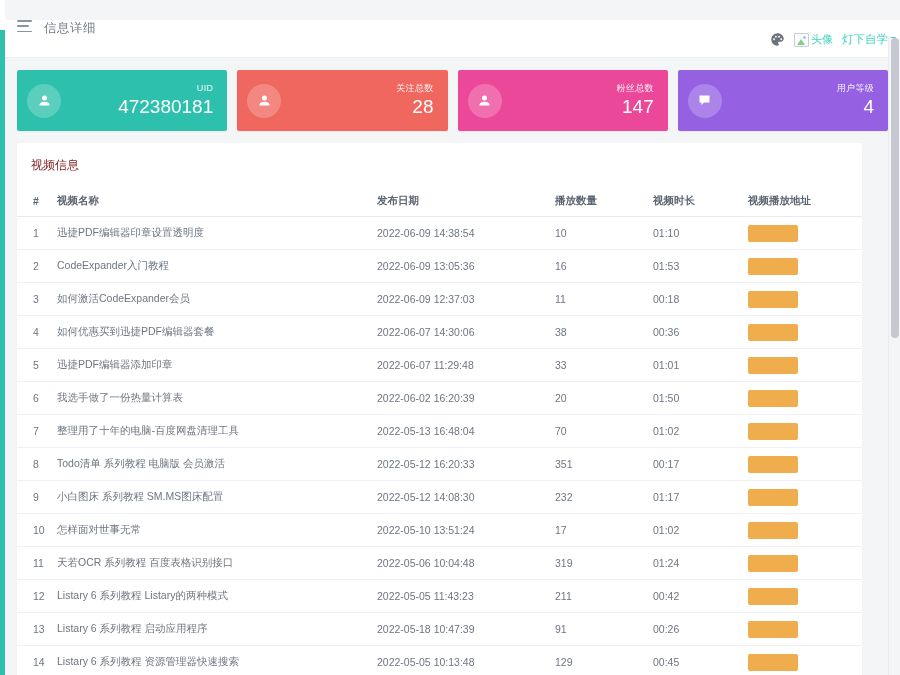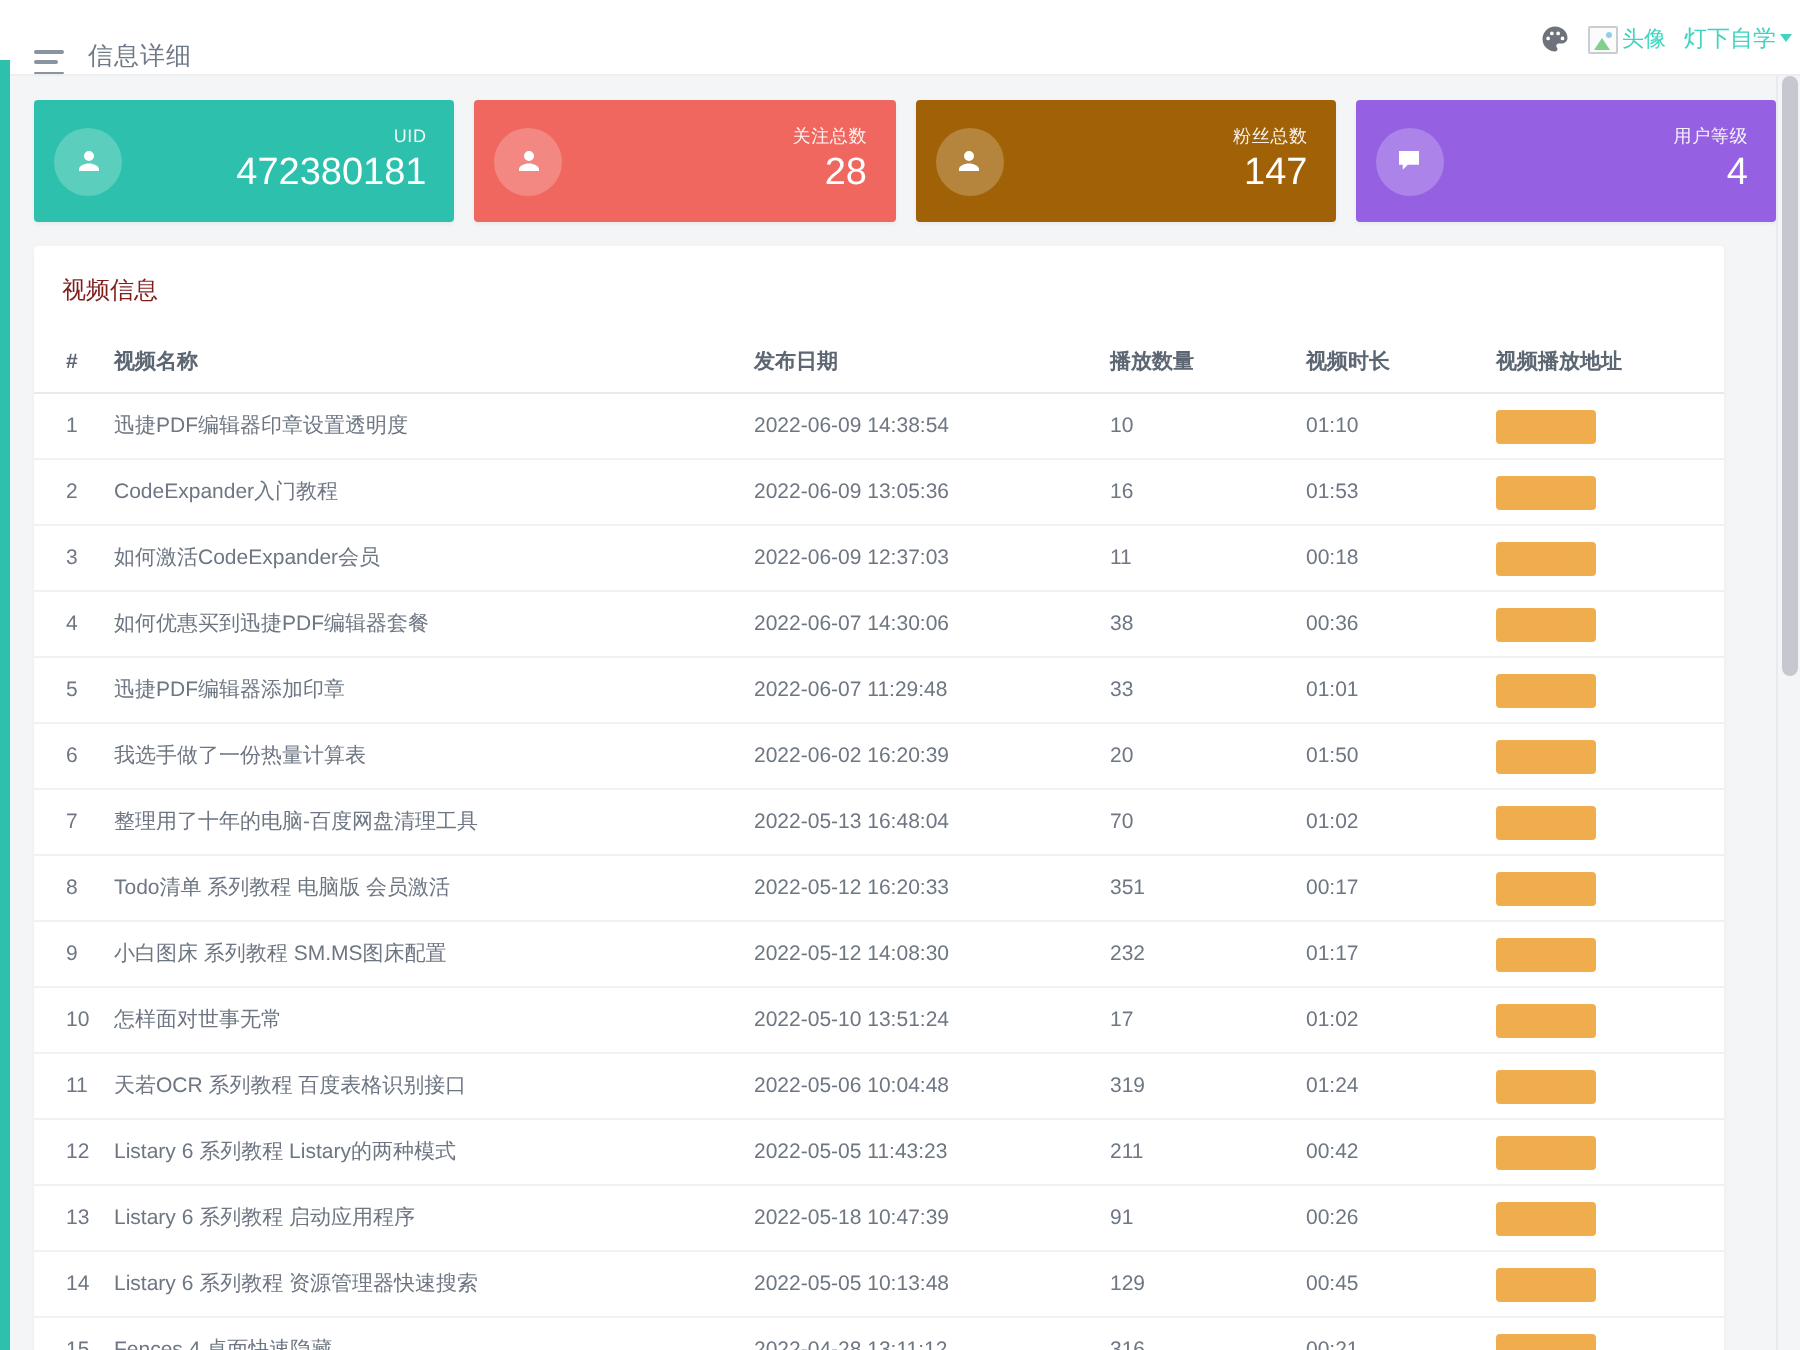--- a/index.html
+++ b/index.html
@@ -18,24 +18,25 @@
     background: #2dc0ac;
     flex: 0 0 5px;
   }
   .rail-top { height: 30px; background: #ffffff; }
 
   .content { flex: 1 1 auto; position: relative; height: 675px; overflow: hidden; background: #f4f5f7; }
 
   
   .topbar {
     height: 38px; background: #ffffff;
-    display: flex; align-items: flex-end;
+    display: flex; align-items: flex-start;
     padding: 0 10px 0 12px;
     border-bottom: 1px solid #eceef1;
     position: relative;
+    margin-top: 20px;
   }
   .hamburger { width: 15px; height: 12px; display: flex; flex-direction: column; justify-content: space-between; cursor: pointer; }
   .hamburger i { display: block; height: 1.5px; background: #8a93a0; border-radius: 1px; }
   .hamburger i:nth-child(2) { width: 80%; }
   .topbar-title {
     margin-left: 12px; font-size: 12.5px; color: #707a87; letter-spacing: .5px;
   }
   .topbar-right {
     position: absolute; right: 4px; top: 0; height: 38px;
     display: flex; align-items: center; gap: 9px;
@@ -196,21 +197,21 @@
             <svg viewBox="0 0 24 24">
                 <path d="M12 12a4 4 0 1 0 0-8 4 4 0 0 0 0 8zm0 2c-4 0-8 2-8 4.5V20h16v-1.5C20 16 16 14 12 14z"></path>
               </svg>
           </span>
           <span class="card-text">
             <span class="card-label">关注总数</span>
             <span class="card-value">28</span>
           </span>
         </div>
 
-        <div class="card" style="background:#a16207">
+        <div class="card" style="background:#ec4899">
           <span class="card-icon">
             <svg viewBox="0 0 24 24">
                 <path d="M12 12a4 4 0 1 0 0-8 4 4 0 0 0 0 8zm0 2c-4 0-8 2-8 4.5V20h16v-1.5C20 16 16 14 12 14z"></path>
               </svg>
           </span>
           <span class="card-text">
             <span class="card-label">粉丝总数</span>
             <span class="card-value">147</span>
           </span>
         </div>

